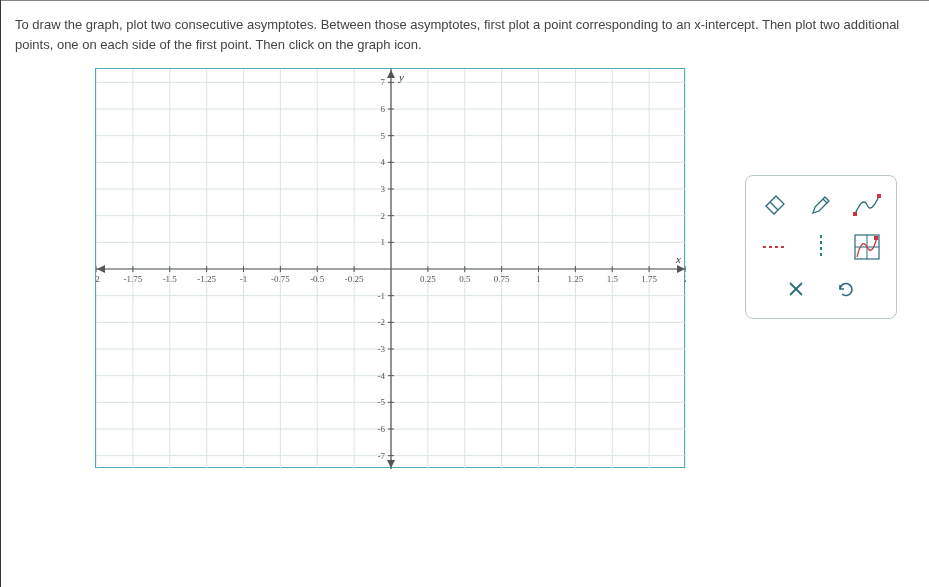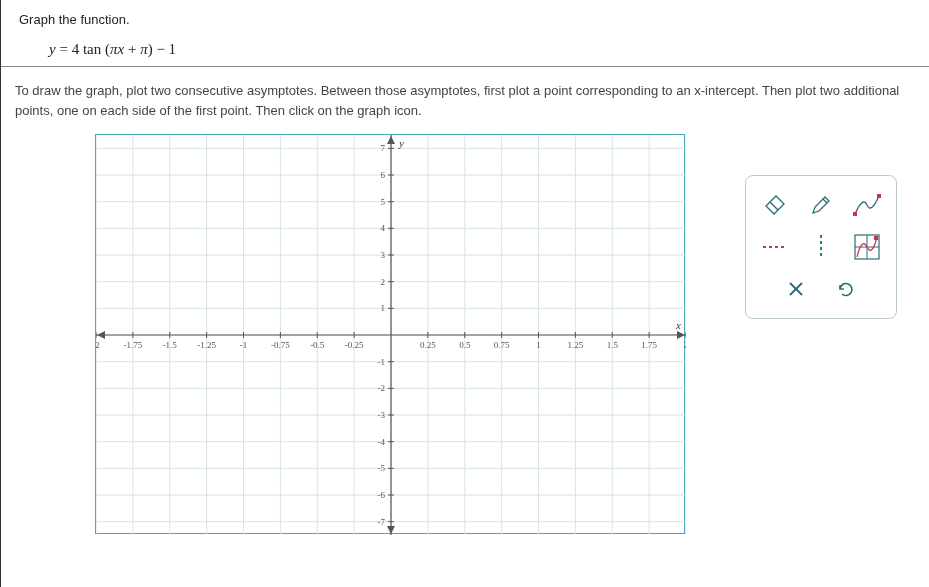--- a/index.html
+++ b/index.html
@@ -81,26 +81,20 @@
   cursor: pointer;
   border-radius: 6px;
 }
 .tool-btn svg { display:block; }
 </style>
 </head>
 <body>
 
 <div class="outer-border">
 
-  <div class="header-section">
-    <div class="prompt-title">Graph the function.</div>
-    <div class="equation">
-      <span>y</span> <span class="rm">=</span> <span class="rm">4</span> <span class="rm">tan</span> <span class="rm">(</span><span>πx</span> <span class="rm">+</span> <span>π</span><span class="rm">)</span> <span class="rm">−</span> <span class="rm">1</span>
-    </div>
-  </div>
 
   <div class="instruction-box">
     <div class="instruction-text">To draw the graph, plot two consecutive asymptotes. Between those asymptotes, first plot a point corresponding to an x-intercept. Then plot two additional points, one on each side of the first point. Then click on the graph icon.</div>
 
     <div class="graph-area">
       <svg class="graph-svg" width="590" height="400" id="graph-svg">
           <line x1="0" y1="0" x2="0" y2="400" stroke="#d8e4e8" stroke-width="1"></line>
           <line x1="36.875" y1="0" x2="36.875" y2="400" stroke="#d8e4e8" stroke-width="1"></line>
           <line x1="73.75" y1="0" x2="73.75" y2="400" stroke="#d8e4e8" stroke-width="1"></line>
           <line x1="110.625" y1="0" x2="110.625" y2="400" stroke="#d8e4e8" stroke-width="1"></line>

